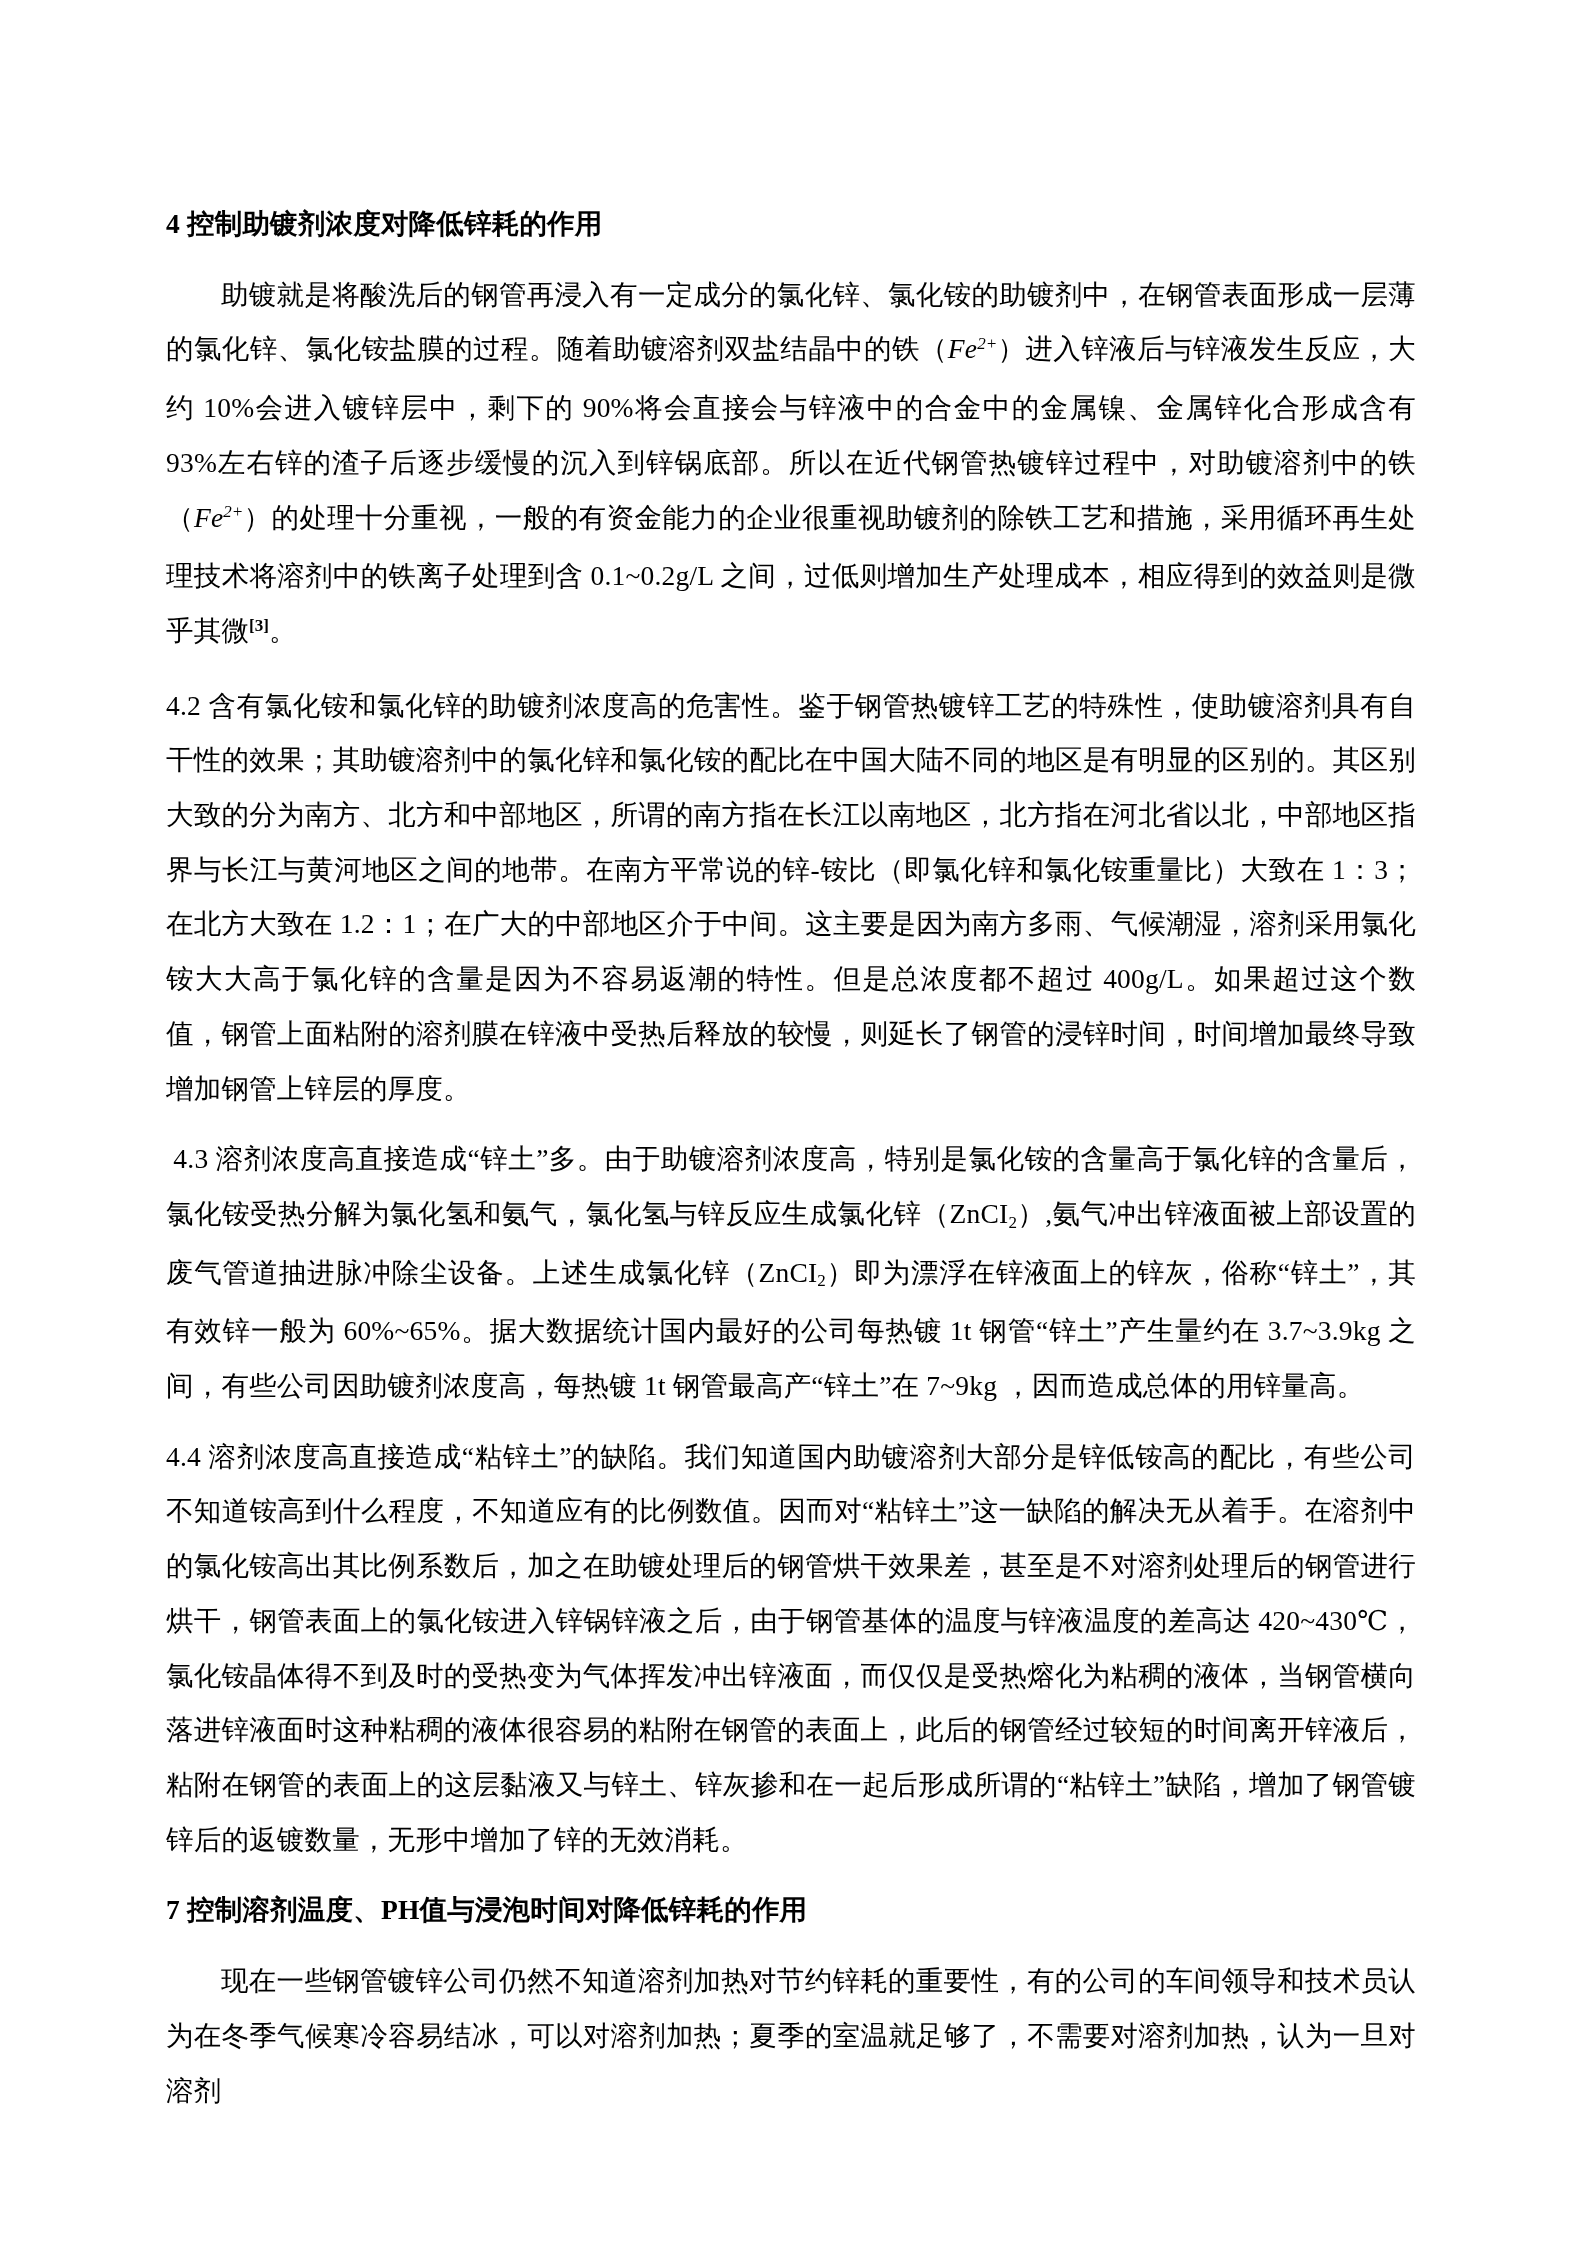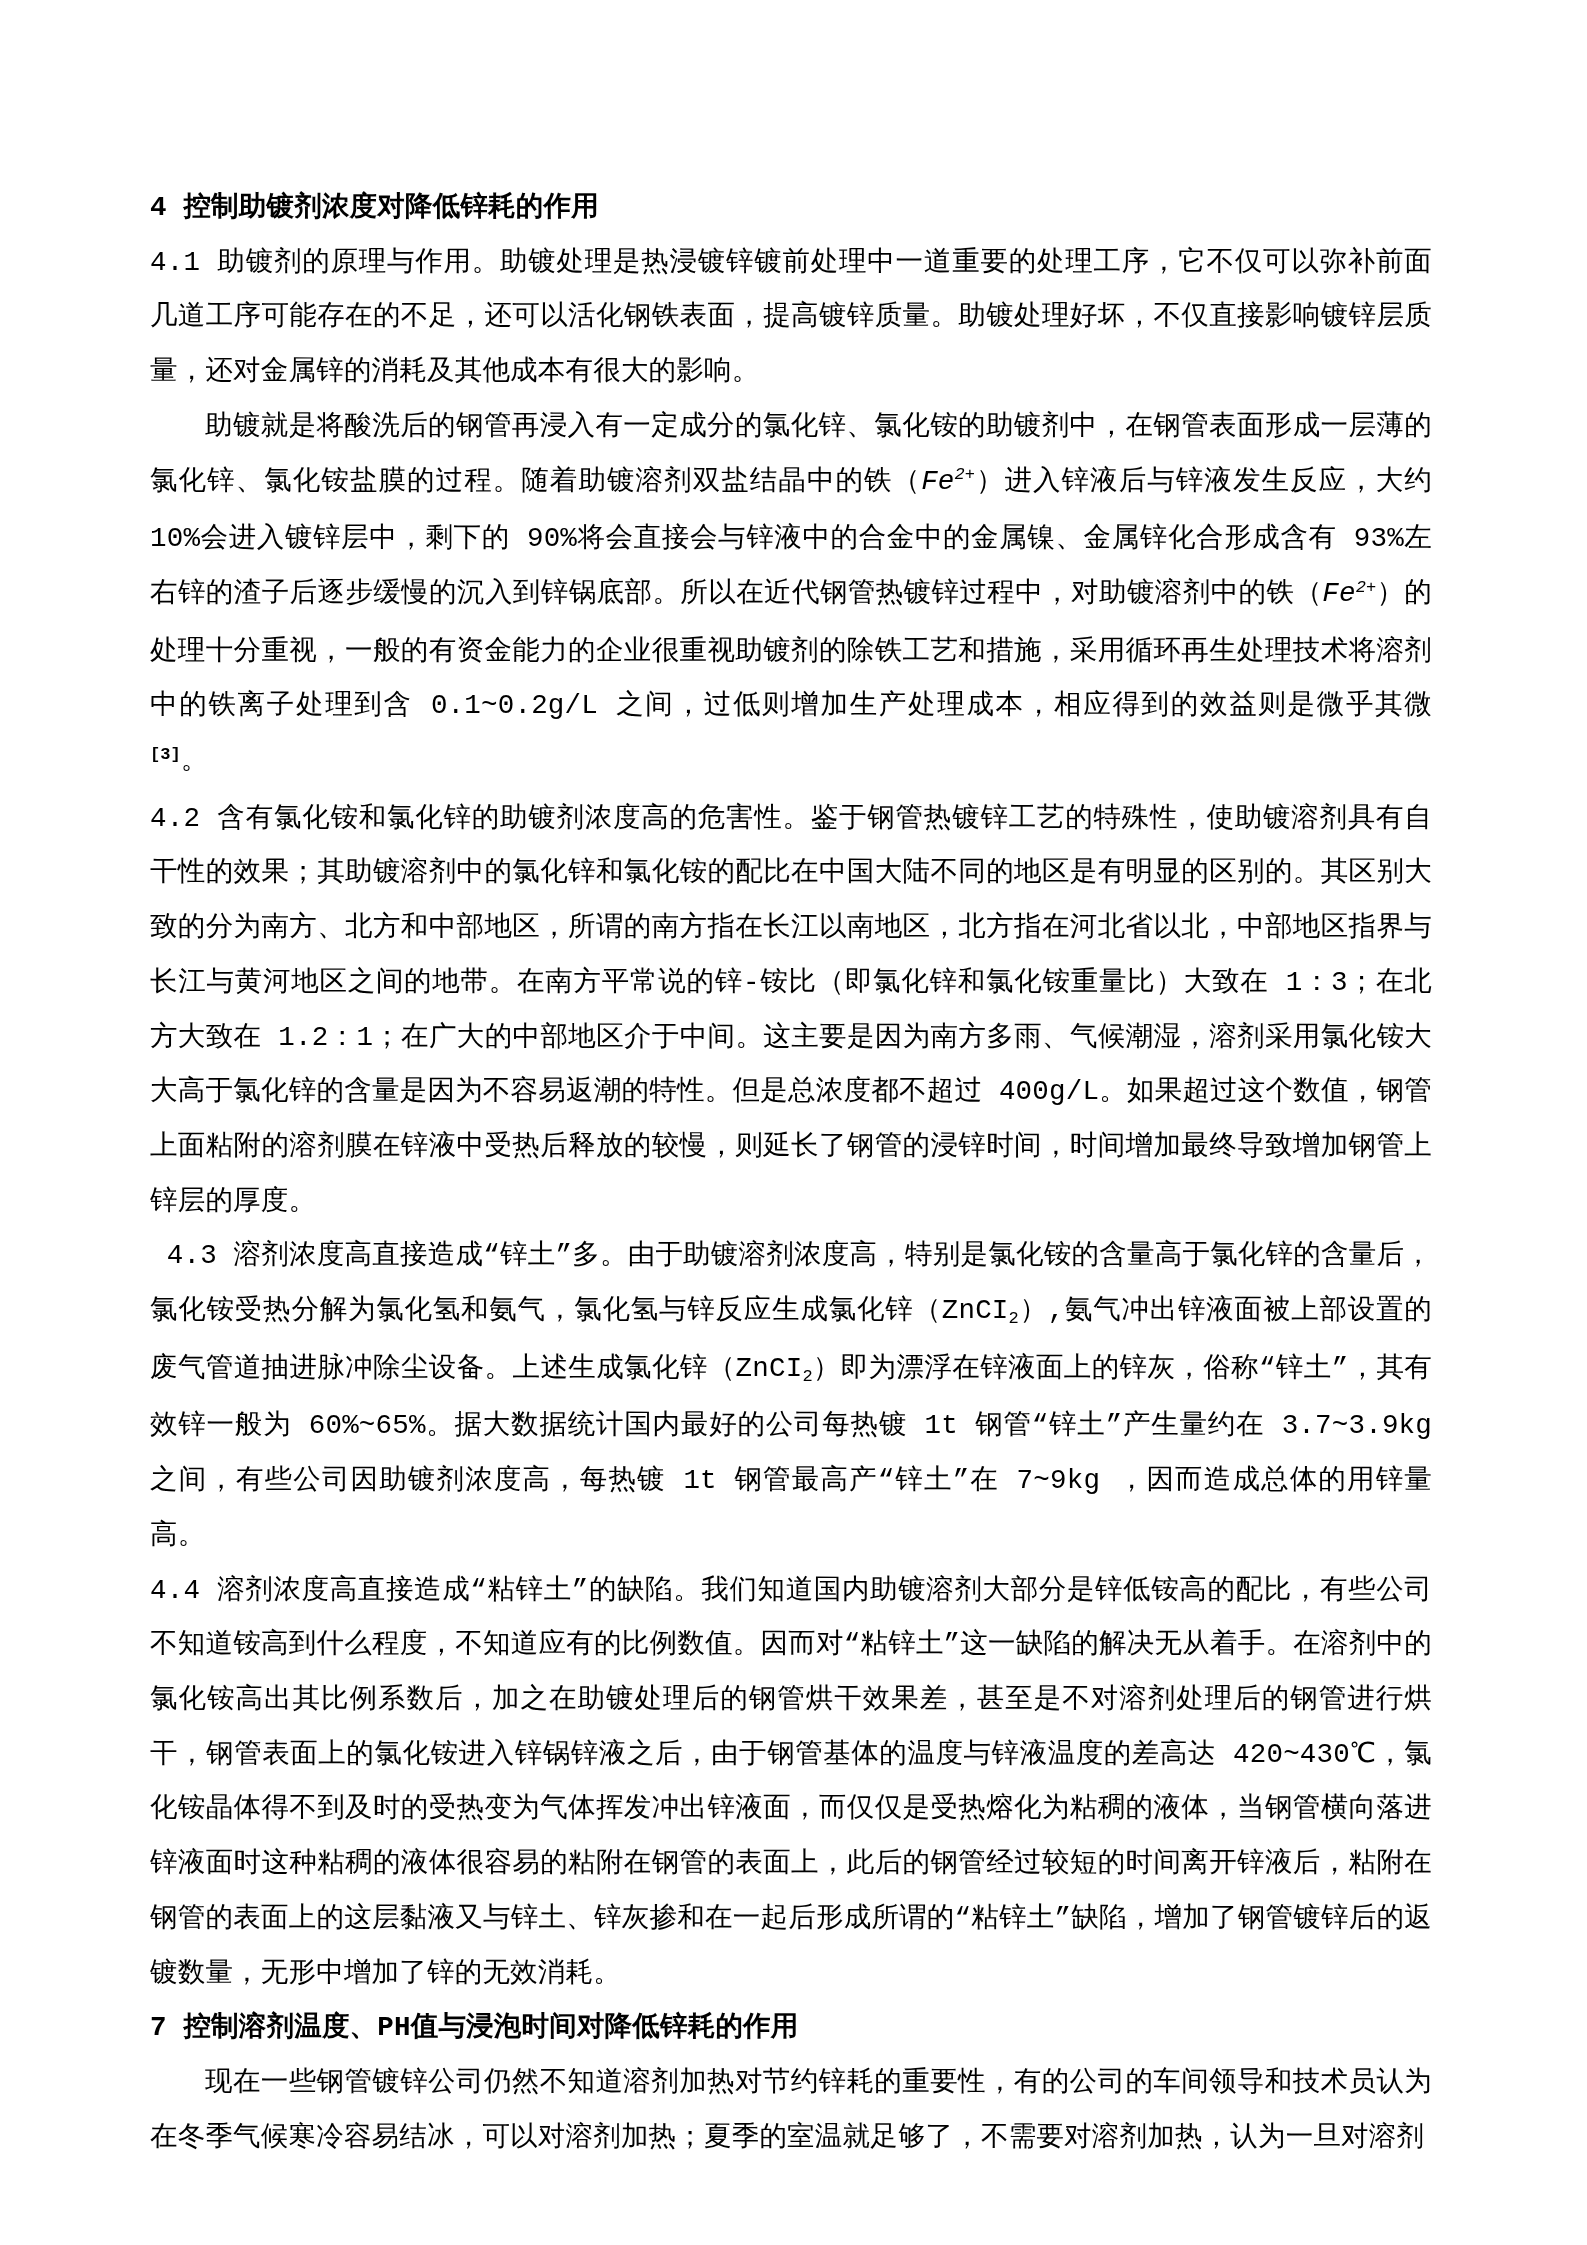--- a/index.html
+++ b/index.html
@@ -21,23 +21,22 @@
     position: absolute;
     left: 150px;
     top: 181px;
     width: 1282px;
     font-size: 27.5px;
     line-height: 54.7px;
     text-align: justify;
     letter-spacing: 0.2px;
   }
   .doc-body p {
-    margin: 0;
+    margin: 16px;
     padding: 0;
-    font-family: Liberation Mono, monospace;
   }
   p.heading {
     font-weight: bold;
     text-align: left;
   }
   p.indent {
     text-indent: 2em;
   }
   .s-i   { font-style: italic; }
   .s-isup {
@@ -60,21 +59,20 @@
     top: 0.28em;
     letter-spacing: 0;
   }
 </style>
 </head>
 <body>
 
 <div class="page">
   <div class="doc-body">
       <p class="heading"><span>4 控制助镀剂浓度对降低锌耗的作用</span></p>
-      <p class="para"><span>4.1 助镀剂的原理与作用。助镀处理是热浸镀锌镀前处理中一道重要的处理工序，它不仅可以弥补前面几道工序可能存在的不足，还可以活化钢铁表面，提高镀锌质量。助镀处理好坏，不仅直接影响镀锌层质量，还对金属锌的消耗及其他成本有很大的影响。</span></p>
       <p class="para indent"><span>助镀就是将酸洗后的钢管再浸入有一定成分的氯化锌、氯化铵的助镀剂中，在钢管表面形成一层薄的氯化锌、氯化铵盐膜的过程。随着助镀溶剂双盐结晶中的铁（</span><span class="s-i">Fe</span><span class="s-isup">2+</span><span>）进入锌液后与锌液发生反应，大约 10%会进入镀锌层中，剩下的 90%将会直接会与锌液中的合金中的金属镍、金属锌化合形成含有 93%左右锌的渣子后逐步缓慢的沉入到锌锅底部。所以在近代钢管热镀锌过程中，对助镀溶剂中的铁（</span><span class="s-i">Fe</span><span class="s-isup">2+</span><span>）的处理十分重视，一般的有资金能力的企业很重视助镀剂的除铁工艺和措施，采用循环再生处理技术将溶剂中的铁离子处理到含 0.1~0.2g/L 之间，过低则增加生产处理成本，相应得到的效益则是微乎其微</span><span class="s-supb">[3]</span><span>。</span></p>
       <p class="para"><span>4.2 含有氯化铵和氯化锌的助镀剂浓度高的危害性。鉴于钢管热镀锌工艺的特殊性，使助镀溶剂具有自干性的效果；其助镀溶剂中的氯化锌和氯化铵的配比在中国大陆不同的地区是有明显的区别的。其区别大致的分为南方、北方和中部地区，所谓的南方指在长江以南地区，北方指在河北省以北，中部地区指界与长江与黄河地区之间的地带。在南方平常说的锌-铵比（即氯化锌和氯化铵重量比）大致在 1：3；在北方大致在 1.2：1；在广大的中部地区介于中间。这主要是因为南方多雨、气候潮湿，溶剂采用氯化铵大大高于氯化锌的含量是因为不容易返潮的特性。但是总浓度都不超过 400g/L。如果超过这个数值，钢管上面粘附的溶剂膜在锌液中受热后释放的较慢，则延长了钢管的浸锌时间，时间增加最终导致增加钢管上锌层的厚度。</span></p>
       <p class="para"><span>&nbsp;4.3 溶剂浓度高直接造成“锌土”多。由于助镀溶剂浓度高，特别是氯化铵的含量高于氯化锌的含量后，氯化铵受热分解为氯化氢和氨气，氯化氢与锌反应生成氯化锌（ZnCI</span><span class="s-sub">2</span><span>）,氨气冲出锌液面被上部设置的废气管道抽进脉冲除尘设备。上述生成氯化锌（ZnCI</span><span class="s-sub">2</span><span>）即为漂浮在锌液面上的锌灰，俗称“锌土”，其有效锌一般为 60%~65%。据大数据统计国内最好的公司每热镀 1t 钢管“锌土”产生量约在 3.7~3.9kg 之间，有些公司因助镀剂浓度高，每热镀 1t 钢管最高产“锌土”在 7~9kg ，因而造成总体的用锌量高。</span></p>
       <p class="para"><span>4.4 溶剂浓度高直接造成“粘锌土”的缺陷。我们知道国内助镀溶剂大部分是锌低铵高的配比，有些公司不知道铵高到什么程度，不知道应有的比例数值。因而对“粘锌土”这一缺陷的解决无从着手。在溶剂中的氯化铵高出其比例系数后，加之在助镀处理后的钢管烘干效果差，甚至是不对溶剂处理后的钢管进行烘干，钢管表面上的氯化铵进入锌锅锌液之后，由于钢管基体的温度与锌液温度的差高达 420~430℃，氯化铵晶体得不到及时的受热变为气体挥发冲出锌液面，而仅仅是受热熔化为粘稠的液体，当钢管横向落进锌液面时这种粘稠的液体很容易的粘附在钢管的表面上，此后的钢管经过较短的时间离开锌液后，粘附在钢管的表面上的这层黏液又与锌土、锌灰掺和在一起后形成所谓的“粘锌土”缺陷，增加了钢管镀锌后的返镀数量，无形中增加了锌的无效消耗。</span></p>
       <p class="heading"><span>7 控制溶剂温度、PH值与浸泡时间对降低锌耗的作用</span></p>
       <p class="para indent"><span>现在一些钢管镀锌公司仍然不知道溶剂加热对节约锌耗的重要性，有的公司的车间领导和技术员认为在冬季气候寒冷容易结冰，可以对溶剂加热；夏季的室温就足够了，不需要对溶剂加热，认为一旦对溶剂</span></p>
     </div>
 </div>
 
 </body></html>

